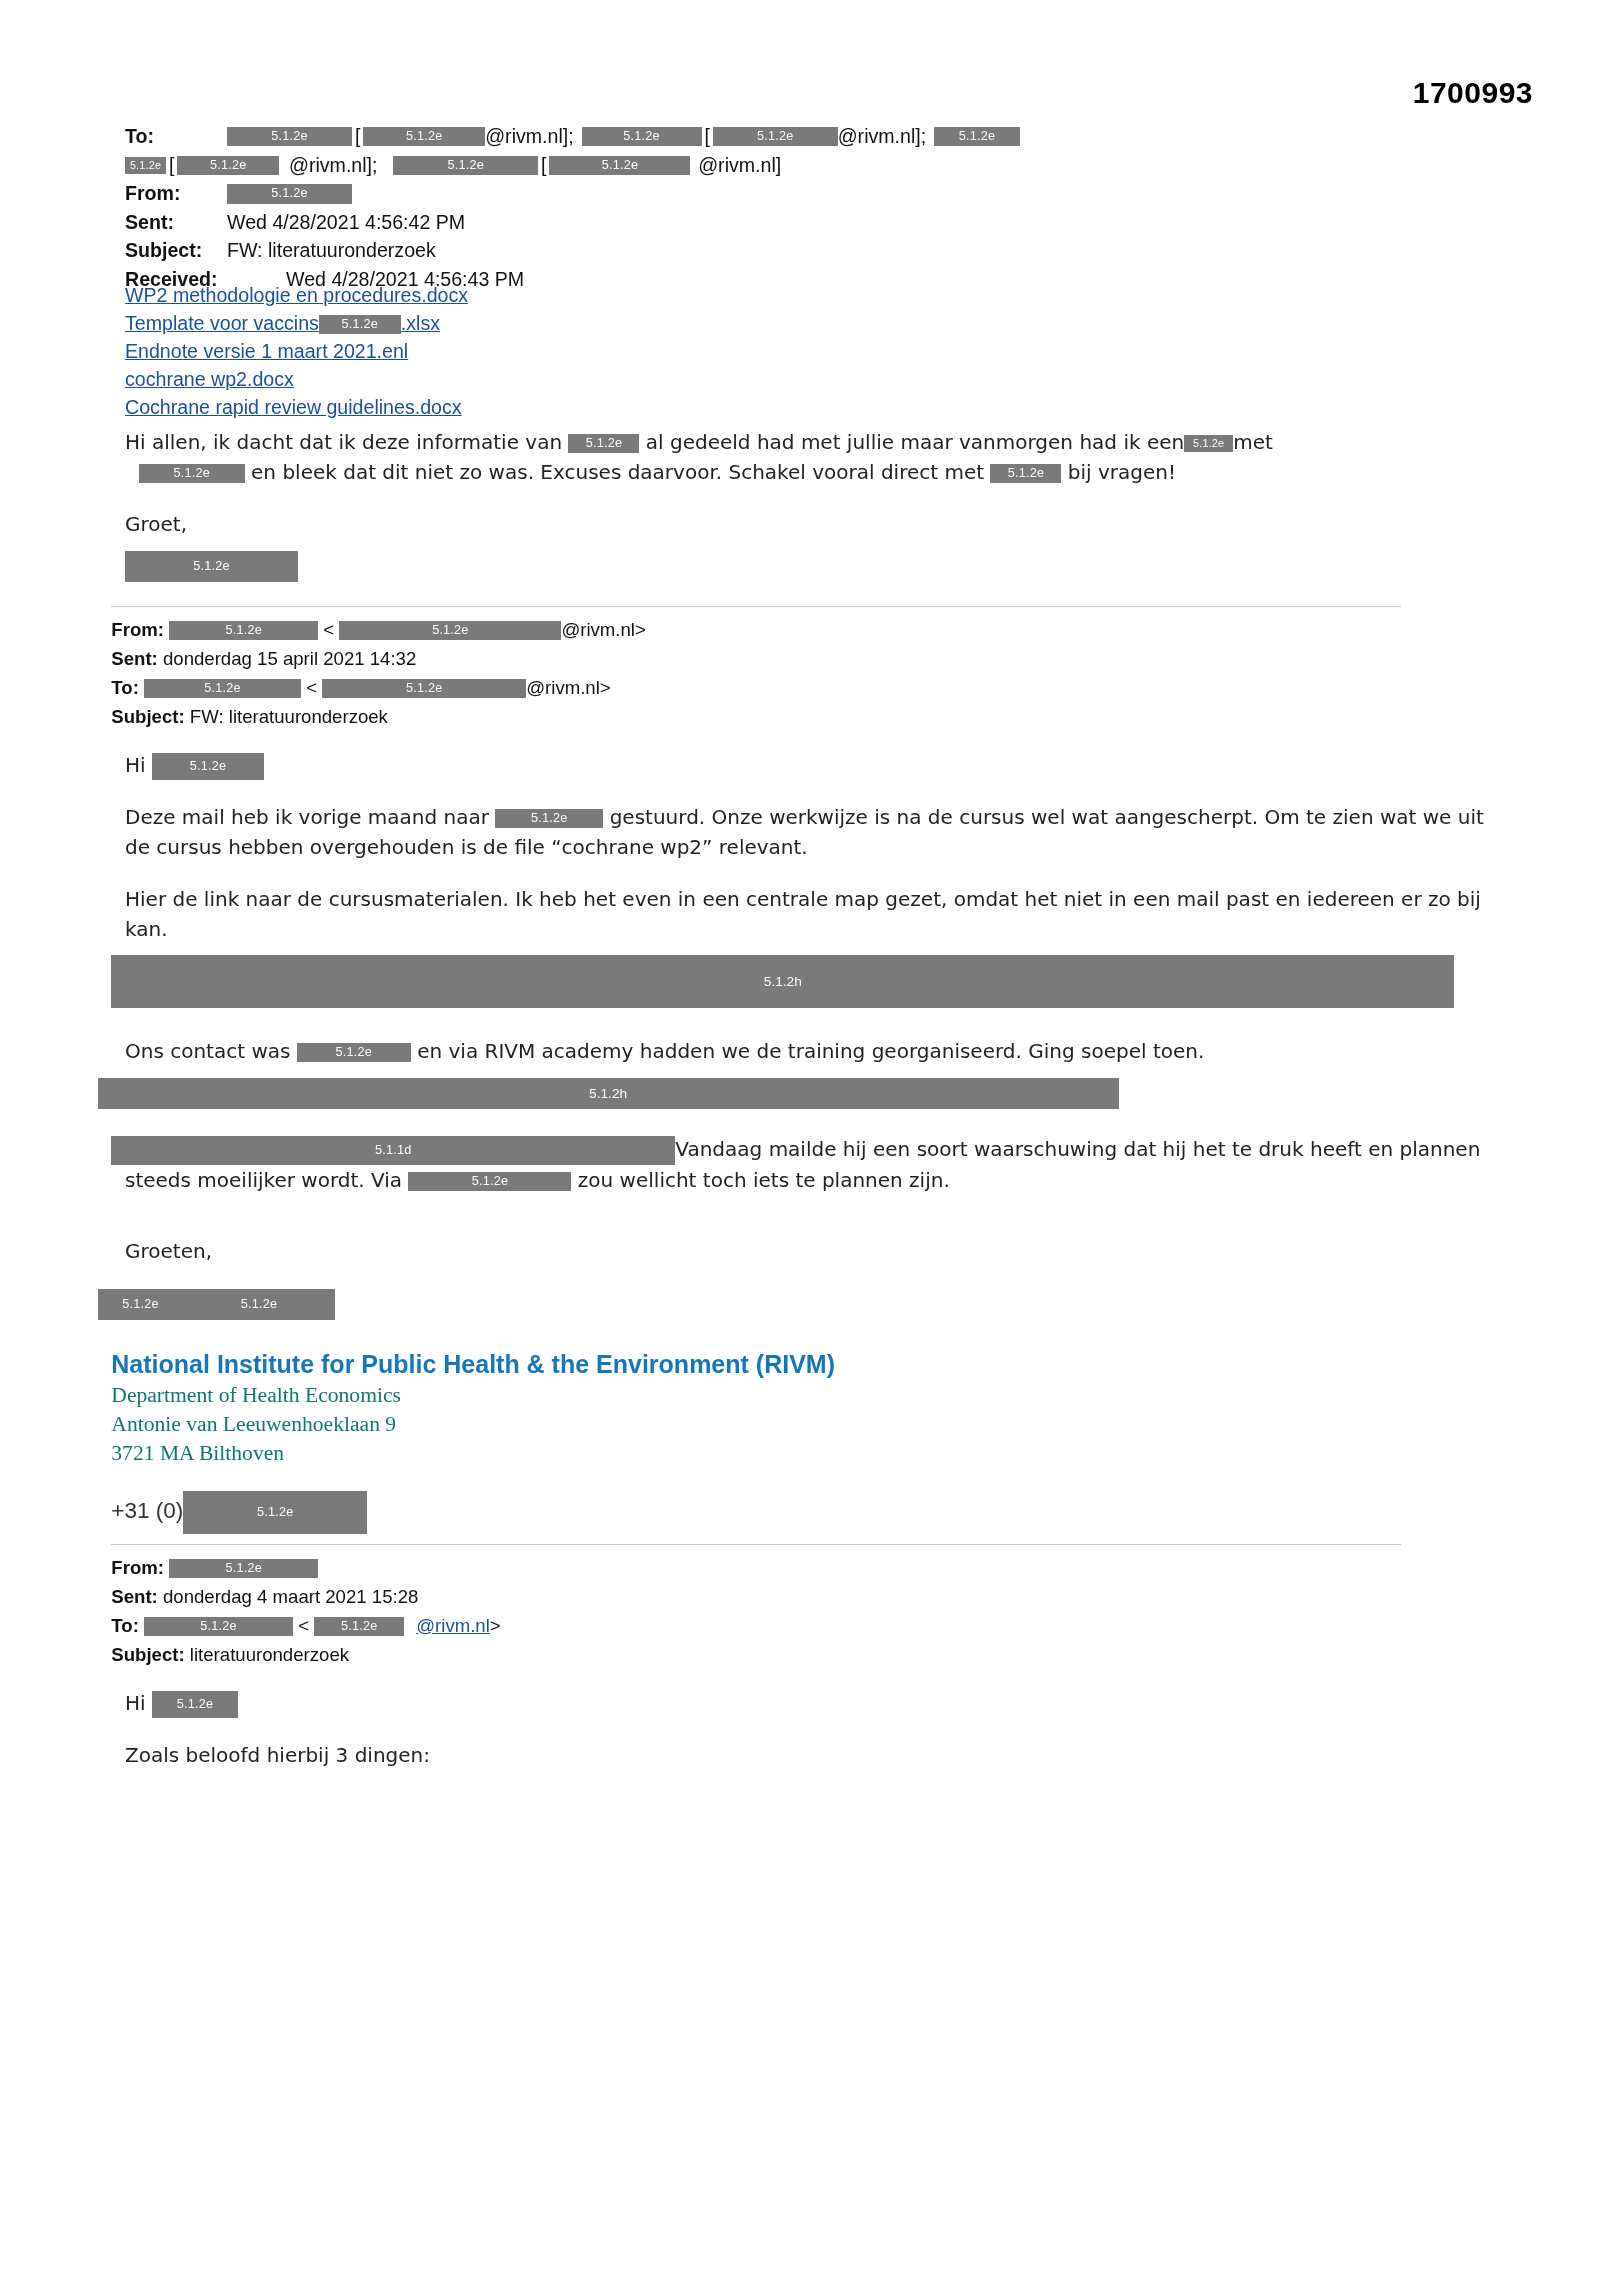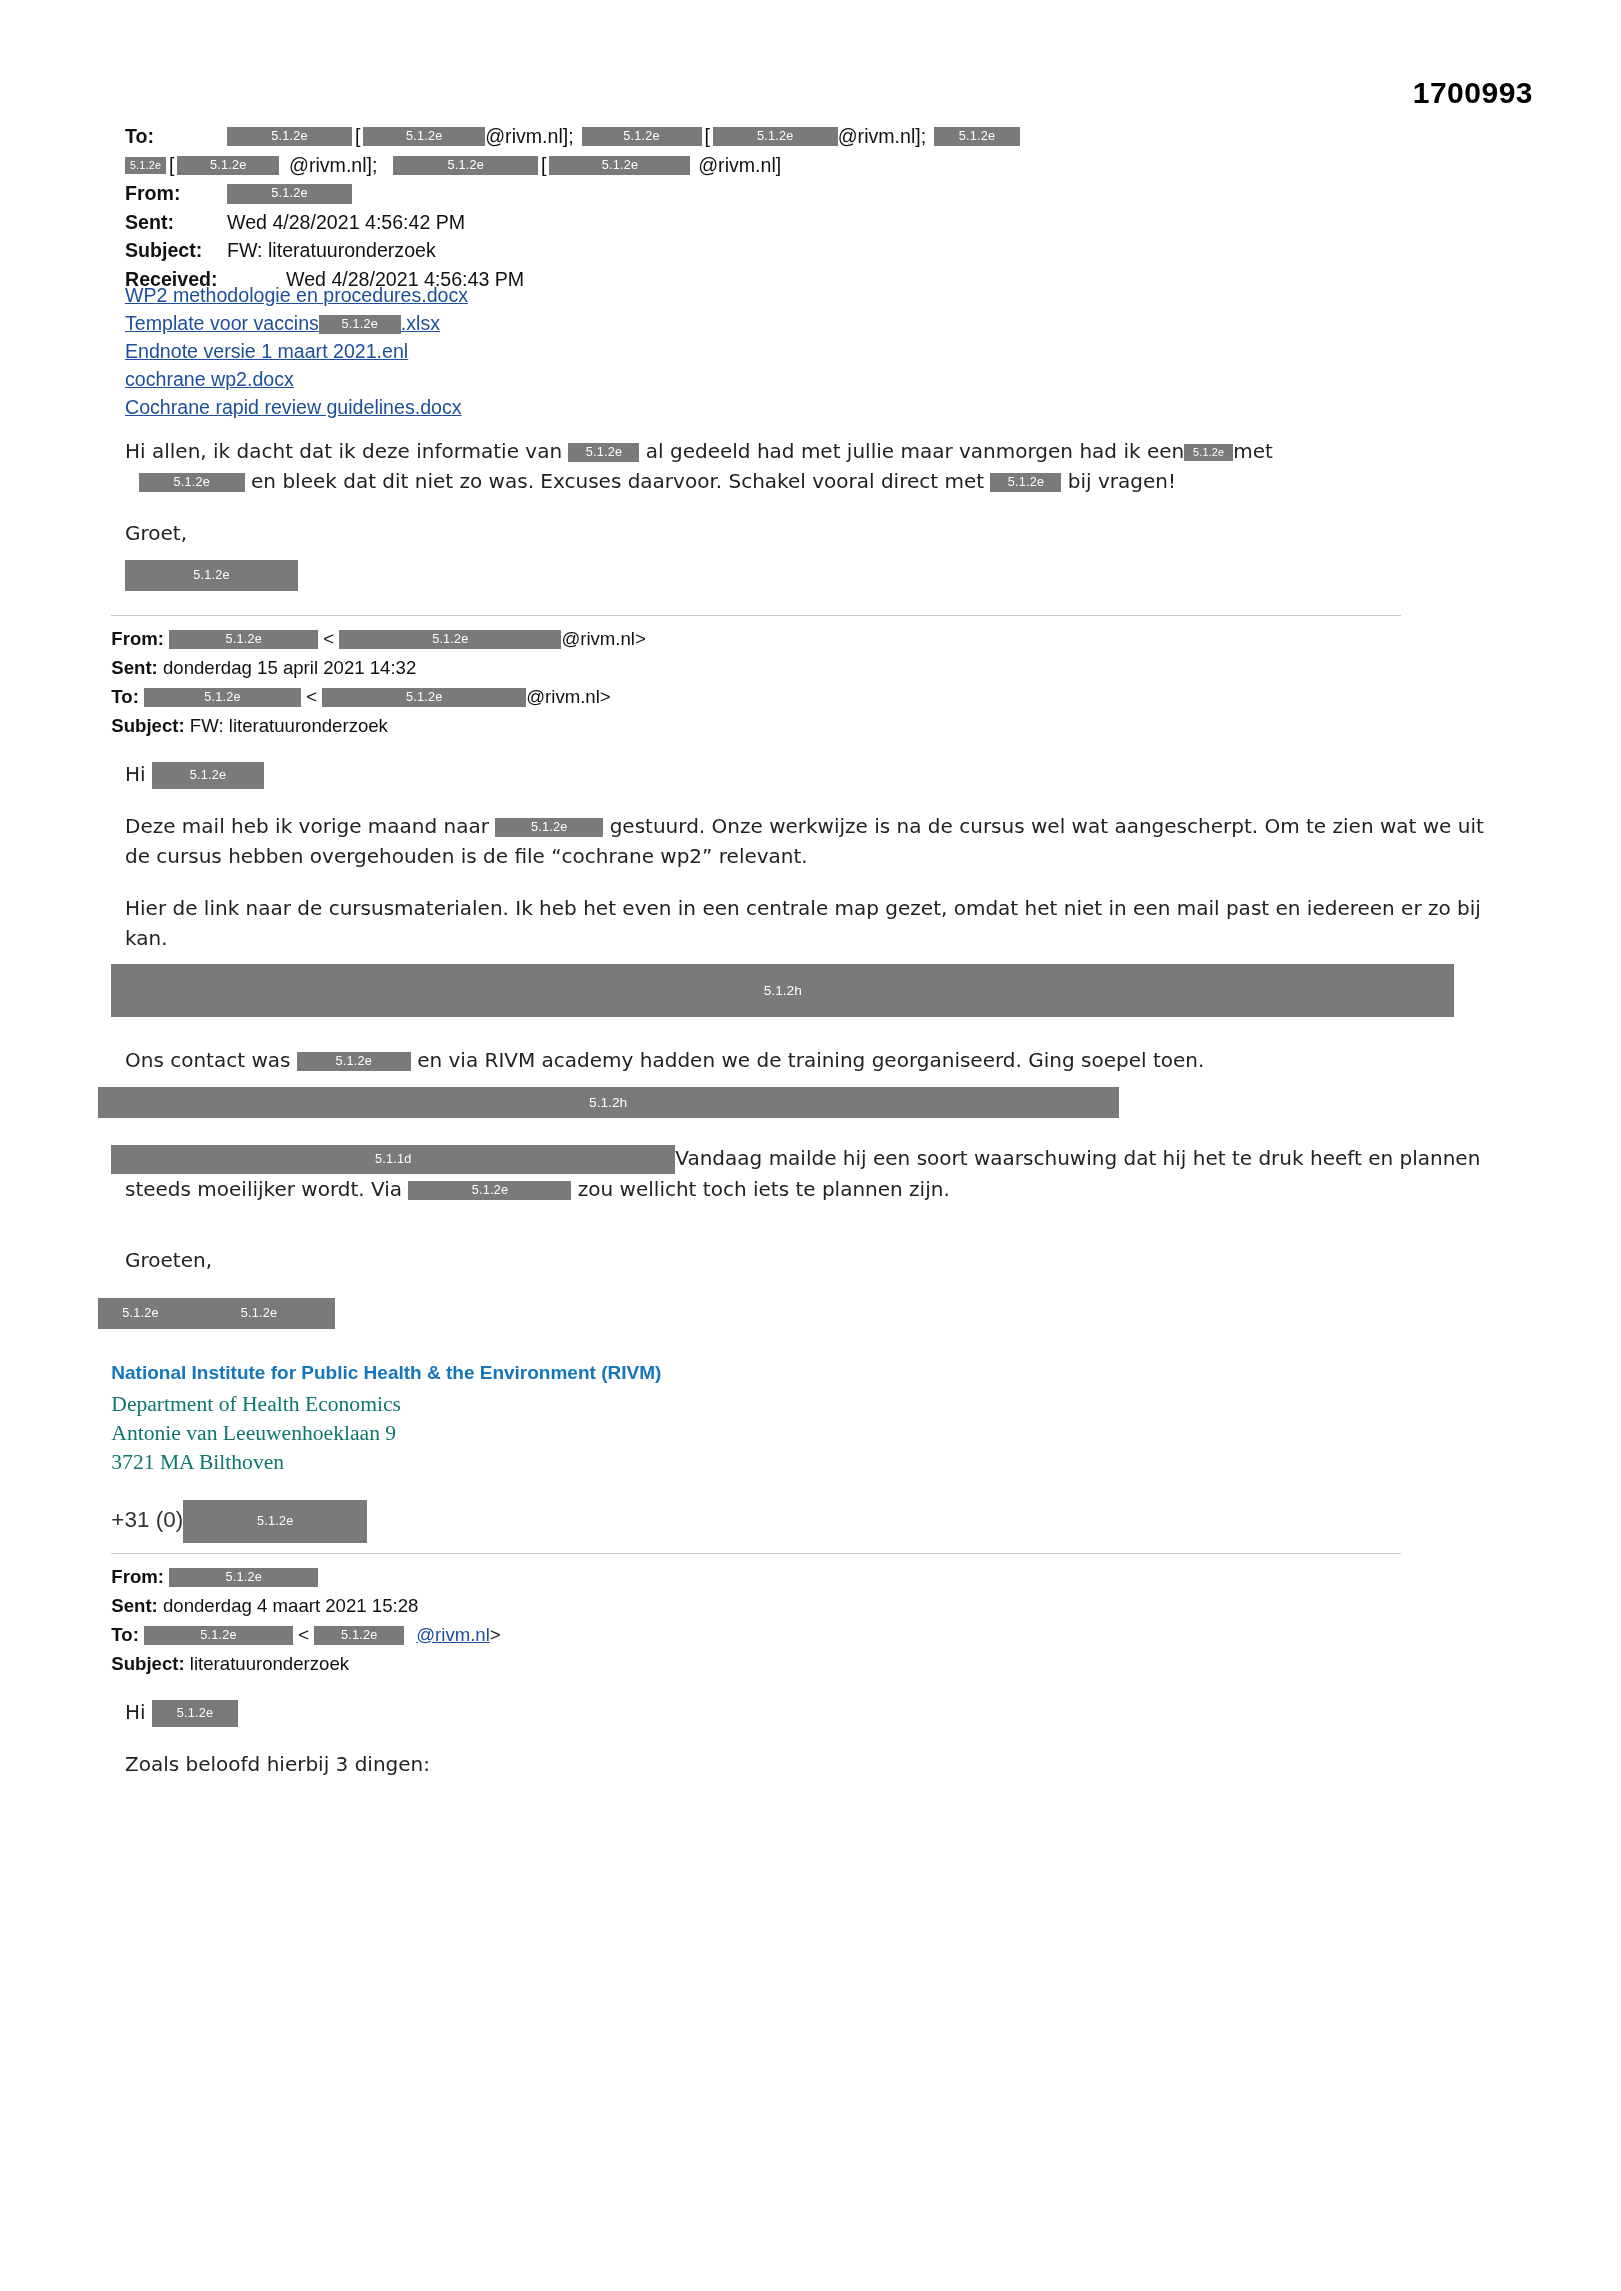--- a/index.html
+++ b/index.html
@@ -89,21 +89,21 @@
     color: #1b4f9c;
     text-decoration: underline;
     display: block;
     white-space: nowrap;
   }
 
   
   .body {
     position: absolute;
     left: 125px;
-    top: 436px;
+    top: 427px;
     width: 1372px;
     font-family: "DejaVu Sans", sans-serif;
     font-size: 20px;
     line-height: 30px;
     color: #222;
   }
   .para { margin: 0 0 11.8px 0; }
   .spacer-lg { height: 29px; }
   .spacer-md { height: 19.6px; }
   .spacer-sm { height: 9.8px; }
@@ -146,21 +146,21 @@
     line-height: 31px;
     height: 31px;
     margin: 5.9px 0 5.9px -27.4px;
     width: 1021px;
   }
 
   
   .sig-org {
     font-family: "Liberation Sans", sans-serif;
     font-weight: bold;
-    font-size: 19px;
+    font-size: 25px;
     color: #1576bc;
     margin-bottom: 2px;
     margin-left: -13.7px;
   }
   .sig-line {
     font-family: Liberation Serif, serif;
     font-size: 21.6px;
     color: #0f766e;
     line-height: 29px;
     margin-left: -13.7px;

